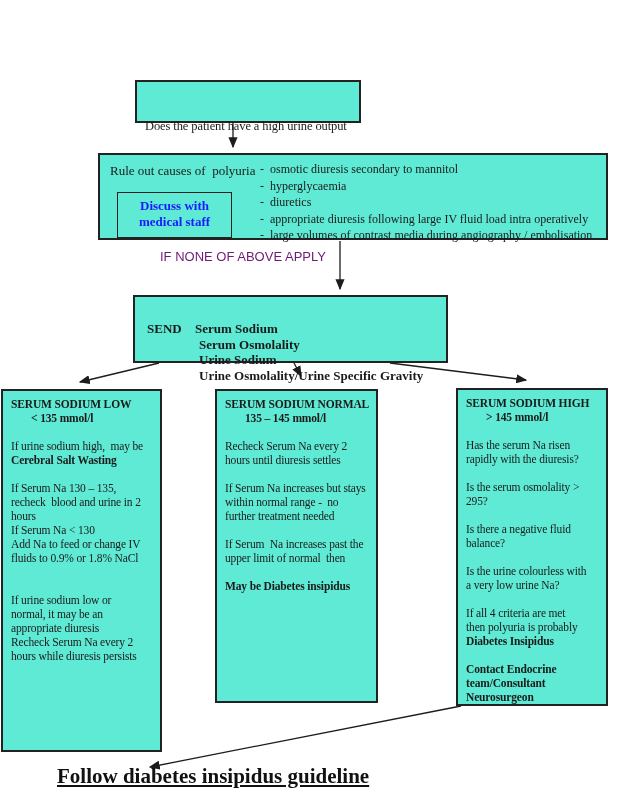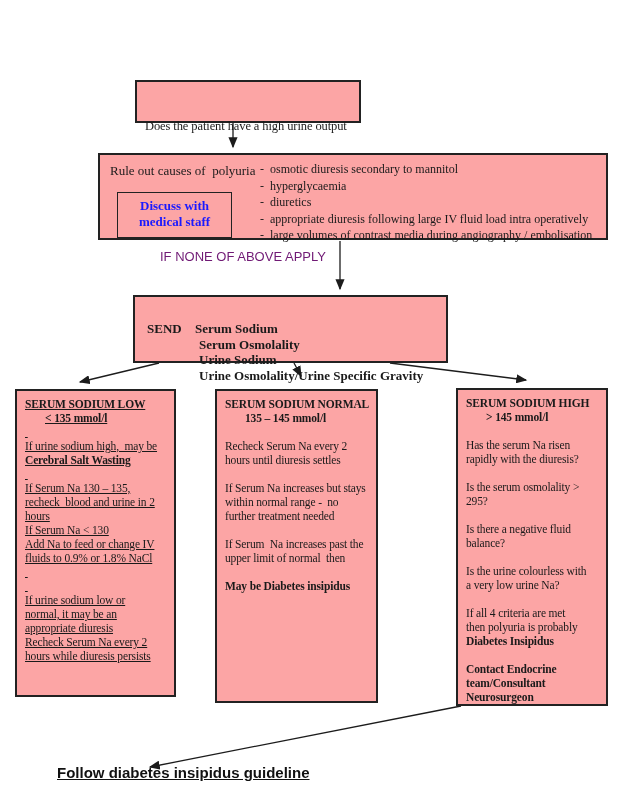--- a/index.html
+++ b/index.html
@@ -8,21 +8,21 @@
     font-family:"Liberation Serif", serif;color:#1a1a1a;overflow:hidden;
   }
   
   .title{
     position:absolute;top:14px;left:0;width:622px;text-align:center;
     font-family:"Liberation Sans", sans-serif;font-weight:bold;
     font-size:16px;line-height:19px;letter-spacing:0.7px;color:#111;
   }
   .title div{text-decoration:underline;}
   
-  .fbox{position:absolute;border:2px solid #222;background:#fca5a5;box-sizing:border-box;}
+  .fbox{position:absolute;border:2px solid #222;background:#5eead4;box-sizing:border-box;}
   
   #question-box{left:135px;top:80px;width:226px;height:43px;padding:4px 6px 0 8px;
     font-size:12.5px;line-height:16px;letter-spacing:-0.1px;white-space:pre;}
   
   #ruleout-box{left:98px;top:153px;width:510px;height:87px;}
   #ruleout-label{position:absolute;left:10px;top:8px;font-size:13px;white-space:pre;}
   #causes{position:absolute;left:160px;top:6px;font-size:12px;line-height:16.5px;}
   #causes .list-row{white-space:pre;}
   #causes .dash{display:inline-block;width:10px;}
   #discuss-box{position:absolute;left:17px;top:37px;width:115px;height:46px;
@@ -34,29 +34,29 @@
     font-family:"Liberation Sans", sans-serif;font-size:13px;color:#701a75;}
   
   #send-box{left:133px;top:295px;width:315px;height:68px;display:flex;
     padding:24px 0 0 12px;font-size:13px;font-weight:bold;}
   #send-label{width:48px;}
   #send-tests{line-height:15.5px;}
   #send-tests .list-row{white-space:pre;}
   #send-tests .list-row:not(:first-child){padding-left:4px;}
   
   .branch{padding:6px 5px 0 8px;font-size:11.5px;line-height:14px;letter-spacing:-0.15px;}
-  #branch-low{left:15px;top:389px;width:161px;height:308px;text-decoration:underline;}
+  #branch-low{left:1px;top:389px;width:161px;height:363px;}
   #branch-normal{left:215px;top:389px;width:163px;height:314px;}
   #branch-high{left:456px;top:388px;width:152px;height:318px;}
   .bline{white-space:pre;min-height:14px;}
   .bline.bold{font-weight:bold;}
   .bline.indent{padding-left:20px;}
   
   #footer{position:absolute;left:57px;top:764px;
-    font-family:Liberation Sans, sans-serif;font-weight:bold;font-size:15px;
+    font-family:Liberation Serif, serif;font-weight:bold;font-size:21px;
     text-decoration:underline;color:#111;}
   
   #arrows{position:absolute;left:0;top:0;width:622px;height:791px;pointer-events:none;}
   #arrows line{stroke:#1c1c1c;stroke-width:1.3;}
 </style>
 </head>
 <body>
 
 <div id="page">
 

